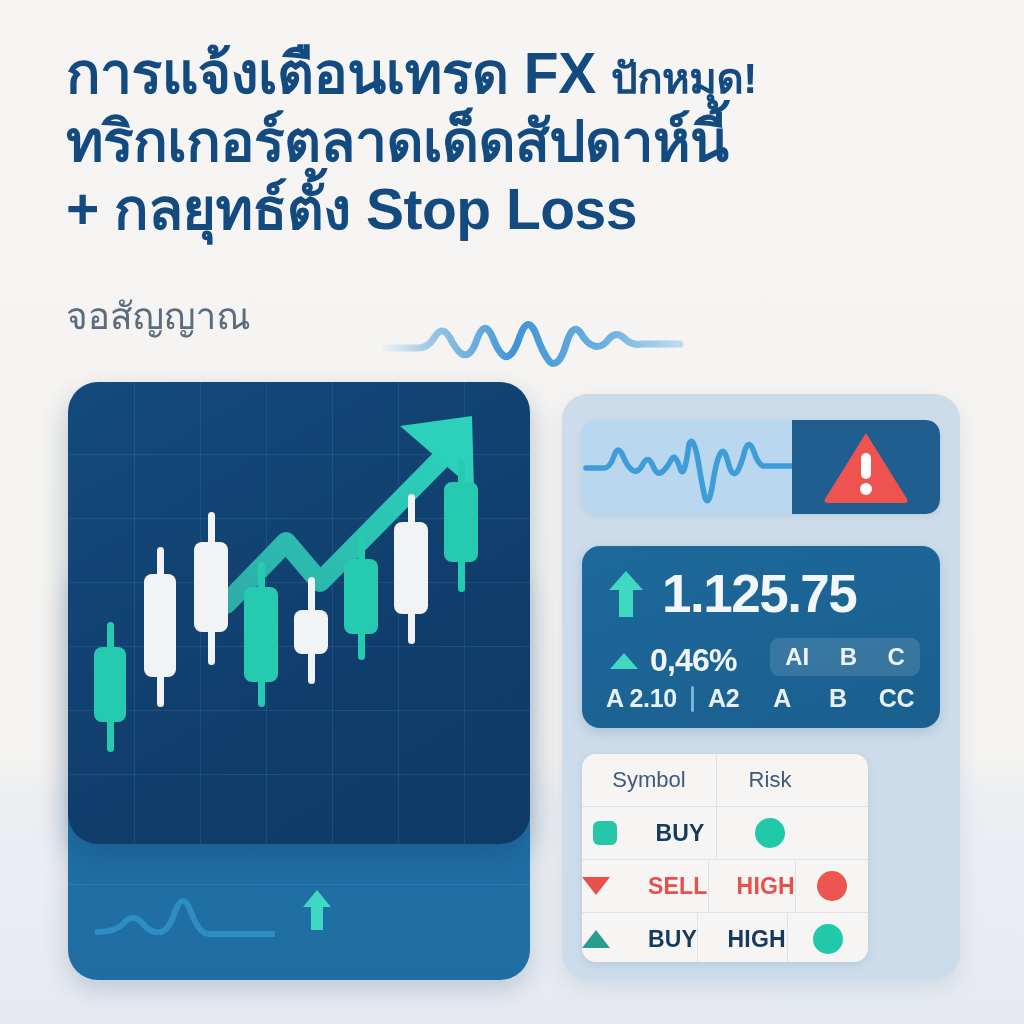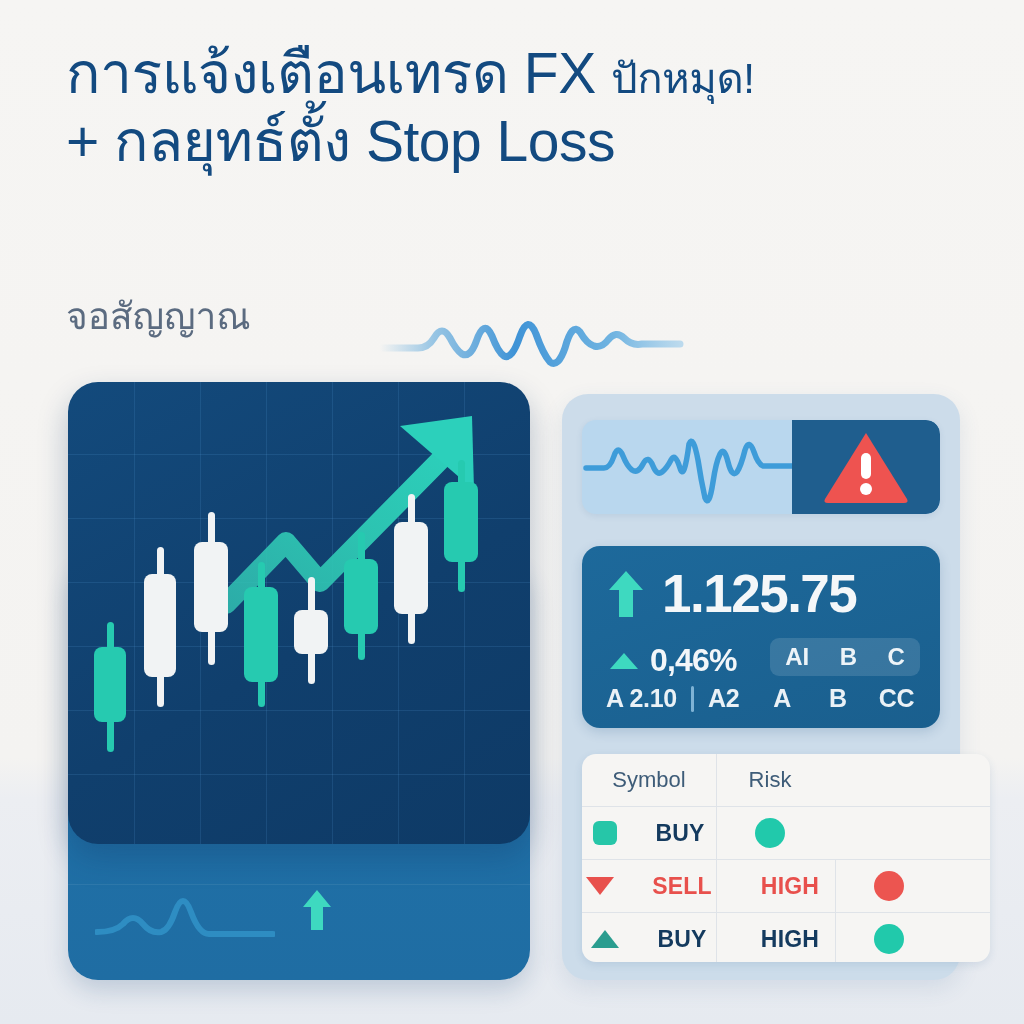--- a/index.html
+++ b/index.html
@@ -23,21 +23,21 @@
 
   
   .headline {
     position: absolute;
     left: 66px;
     top: 44px;
     width: 920px;
   }
   .hl-line {
     color: #134a80;
-    font-weight: normal;
+    font-weight: bold;
     letter-spacing: -0.5px;
     line-height: 1.02;
     white-space: nowrap;
     text-shadow: 0 1px 0 rgba(255,255,255,0.6);
   }
   .hl-1 { font-size: 57px; }
   .hl-2 { font-size: 57px; margin-top: 10px; }
   .hl-3 { font-size: 57px; margin-top: 10px; }
   .hl-accent { font-size: 42px; }
 
@@ -267,21 +267,21 @@
     background: rgba(160,205,235,0.75);
     border-radius: 2px;
     margin: 0 14px;
   }
 
   
   .sig-table {
     position: absolute;
     left: 582px;
     top: 754px;
-    width: 408px;
+    width: 286px;
     height: 208px;
     border-radius: 14px;
     background: #f6f5f3;
     overflow: hidden;
     box-shadow: 0 3px 9px rgba(40,90,140,0.12);
   }
   .trow {
     display: flex;
     height: 52px;
     align-items: center;
@@ -330,20 +330,21 @@
     border-right: 14px solid transparent;
   }
 </style>
 </head>
 <body>
 
 <div id="stage">
 
   <div class="headline">
     <div class="hl-line hl-1"><span>การแจ้งเตือนเทรด FX </span><span class="hl-accent">ปักหมุด!</span></div>
+    <div class="hl-line hl-2">ทริกเกอร์ตลาดเด็ดสัปดาห์นี้</div>
     <div class="hl-line hl-3">+ กลยุทธ์ตั้ง Stop Loss</div>
   </div>
 
   <div class="subtitle">จอสัญญาณ</div>
 
   <svg class="squiggle" viewBox="0 0 330 84">
     <defs>
       <linearGradient id="sqg" x1="0" y1="0" x2="1" y2="0">
         <stop offset="0" stop-color="#4a9ed8" stop-opacity="0"></stop>
         <stop offset="0.18" stop-color="#4a9ed8" stop-opacity="0.55"></stop>

